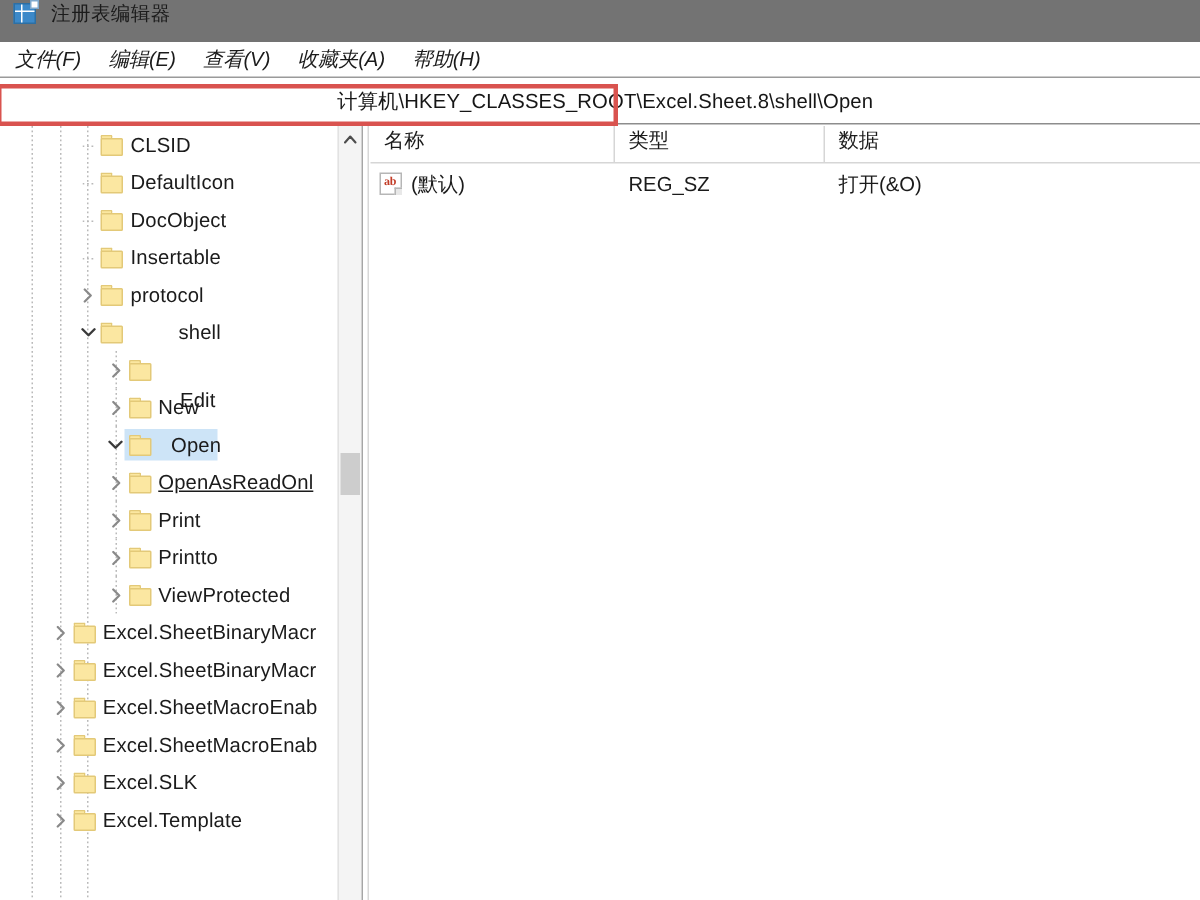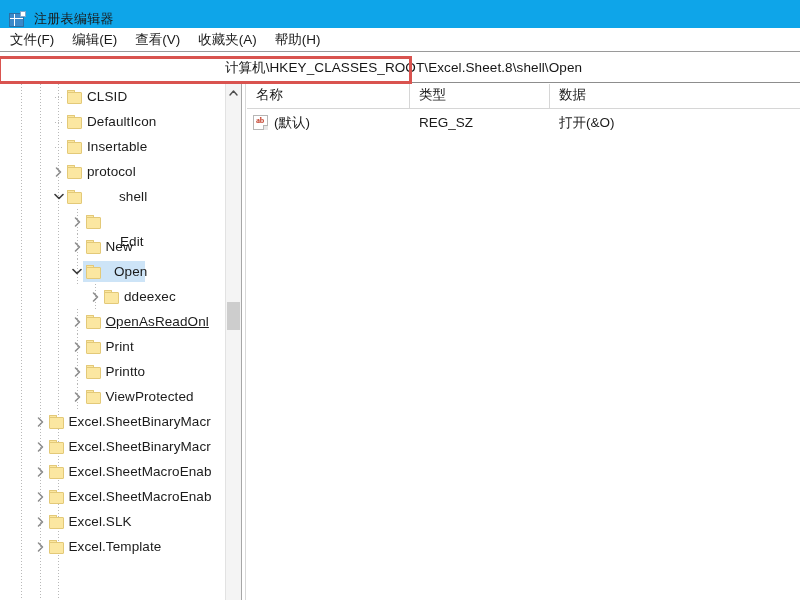--- a/index.html
+++ b/index.html
@@ -12,22 +12,22 @@
   #app {
     position: relative;
     width: 800px; height: 600px;
     background: #ffffff;
   }
 
   
   .titlebar {
     position: absolute; left: 0; top: 0;
     width: 800px; height: 28px;
-    background: #0ea5e9;
-    display: flex; align-items: flex-end;
+    background: #737373;
+    display: flex; align-items: flex-start;
     padding-left: 9px;
     box-sizing: border-box;
   }
   .app-icon {
     width: 17px; height: 17px;
     position: relative;
     flex: 0 0 auto;
     margin-right: 8px;
   }
   .app-icon .grid {
@@ -62,20 +62,21 @@
   }
 
   
   .menubar {
     position: absolute; left: 0; top: 28px;
     width: 800px; height: 24px;
     background: #ffffff;
     display: flex; align-items: center;
     border-bottom: 1px solid #9a9a9a;
     box-sizing: border-box;
+    font-style: italic;
   }
   .menu-item {
     font-size: 13.5px;
     color: #1b1b1b;
     padding: 0 9px;
     line-height: 22px;
     white-space: nowrap;
     cursor: default;
   }
   .menu-item:first-child { padding-left: 10px; }
@@ -350,20 +351,28 @@
               <div class="body"></div>
             </div>
             <div class="node-label" style="left: 87px;">DefaultIcon</div>
           </div>
           <div class="tree-row">
             <div class="guide-h" style="left: 55px; top: 12.5px; width: 9px;"></div>
             <div class="folder" style="left: 67px; top: 5.5px;">
               <div class="tab"></div>
               <div class="body"></div>
             </div>
+            <div class="node-label" style="left: 87px;">DocObject</div>
+          </div>
+          <div class="tree-row">
+            <div class="guide-h" style="left: 55px; top: 12.5px; width: 9px;"></div>
+            <div class="folder" style="left: 67px; top: 5.5px;">
+              <div class="tab"></div>
+              <div class="body"></div>
+            </div>
             <div class="node-label" style="left: 87px;">Insertable</div>
           </div>
           <div class="tree-row">
             <div class="tw-chevron" style="left: 52px; top: 6px;">
               <svg width="7" height="10" viewBox="0 0 7 10">
                 <path d="M1.5 1 L5.5 5 L1.5 9" fill="none" stroke="#8a8a8a" stroke-width="1.5" stroke-linecap="round" stroke-linejoin="round"></path>
               </svg>
             </div>
             <div class="folder" style="left: 67px; top: 5.5px;">
               <div class="tab"></div>
@@ -415,33 +424,20 @@
               <svg width="10" height="7" viewBox="0 0 10 7">
                 <path d="M1 1.5 L5 5.5 L9 1.5" fill="none" stroke="#3a3a3a" stroke-width="1.6" stroke-linecap="round" stroke-linejoin="round"></path>
               </svg>
             </div>
             <div class="sel-bg" style="left: 82.5px; width: 62.4px;"></div>
             <div class="folder" style="left: 85.5px; top: 5.5px;">
               <div class="tab"></div>
               <div class="body"></div>
             </div>
             <div class="node-label" style="left: 114px;">Open</div>
-          </div>
-          <div class="tree-row">
-            <div class="guide-seg" style="left: 95px; top: 0px; height: 25px;"></div>
-            <div class="tw-chevron" style="left: 89px; top: 6px;">
-              <svg width="7" height="10" viewBox="0 0 7 10">
-                <path d="M1.5 1 L5.5 5 L1.5 9" fill="none" stroke="#8a8a8a" stroke-width="1.5" stroke-linecap="round" stroke-linejoin="round"></path>
-              </svg>
-            </div>
-            <div class="folder" style="left: 104px; top: 5.5px;">
-              <div class="tab"></div>
-              <div class="body"></div>
-            </div>
-            <div class="node-label" style="left: 124px;">ddeexec</div>
           </div>
           <div class="tree-row">
             <div class="guide-seg" style="left: 76.5px; top: 0px; height: 25px;"></div>
             <div class="tw-chevron" style="left: 70.5px; top: 6px;">
               <svg width="7" height="10" viewBox="0 0 7 10">
                 <path d="M1.5 1 L5.5 5 L1.5 9" fill="none" stroke="#8a8a8a" stroke-width="1.5" stroke-linecap="round" stroke-linejoin="round"></path>
               </svg>
             </div>
             <div class="folder" style="left: 85.5px; top: 5.5px;">
               <div class="tab"></div>

